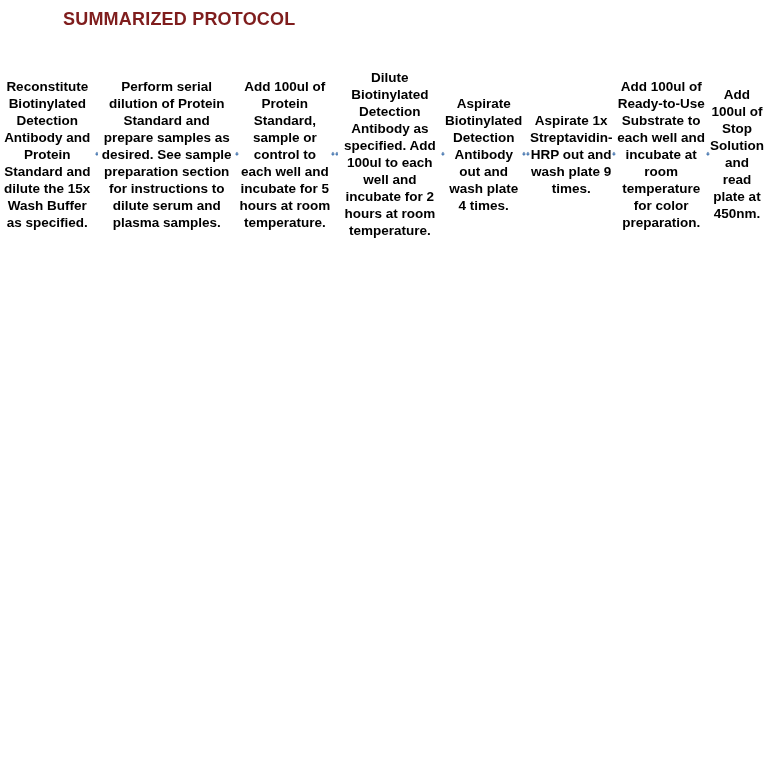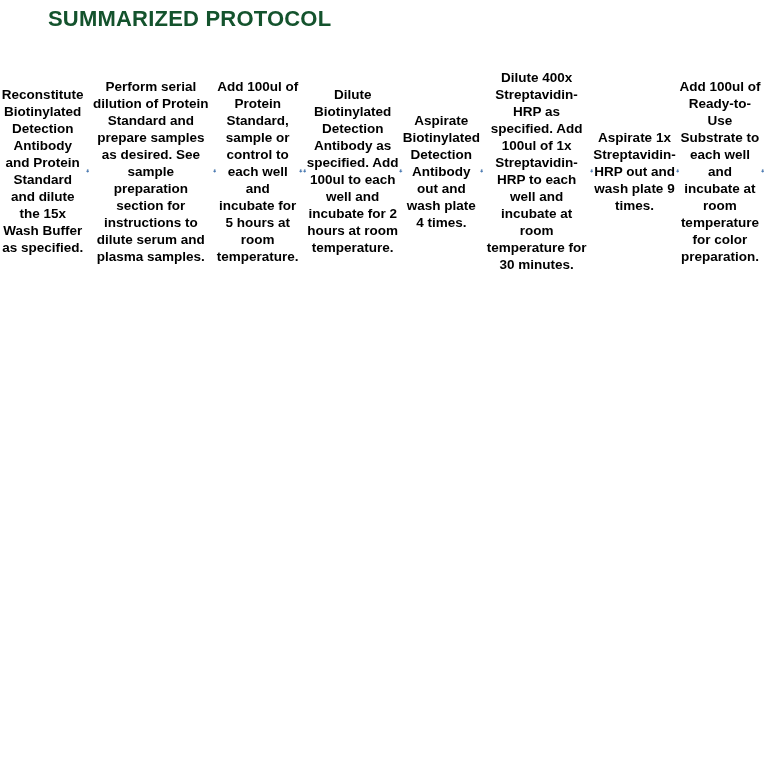--- a/index.html
+++ b/index.html
@@ -18,25 +18,25 @@
     width: 764px;
     height: 764px;
     box-sizing: border-box;
     padding-top: 9px;
     display: flex;
     flex-direction: column;
     align-items: center;
   }
   .page-title {
     align-self: flex-start;
-    margin: 0 0 0 48px;
-    font-size: 22px;
+    margin: 0 0 0 63px;
+    font-size: 18px;
     font-weight: 700;
     letter-spacing: 0.2px;
-    color: #14532d;
+    color: #7f1d1d;
     line-height: 20px;
   }
   .flow {
     margin-top: 40px;
     display: flex;
     flex-direction: row;
     align-items: center;
     width: 100%;
   }
   .step {
@@ -96,33 +96,33 @@
     <svg class="arrow" viewBox="0 0 29 28" xmlns="http://www.w3.org/2000/svg">
       <polygon points="9.8,0.9 19.2,0.9 19.2,13 28.1,13 14.5,27.1 0.9,13 9.8,13" fill="#4A7EBB"></polygon>
     </svg>
 
     <div class="step">Aspirate Biotinylated Detection Antibody out and wash plate 4 times.</div>
 
     <svg class="arrow" viewBox="0 0 29 28" xmlns="http://www.w3.org/2000/svg">
       <polygon points="9.8,0.9 19.2,0.9 19.2,13 28.1,13 14.5,27.1 0.9,13 9.8,13" fill="#4A7EBB"></polygon>
     </svg>
 
-    <div class="step">Dilute 400x Streptavidin-HRP as specified. Add 100ul of 1x Streptavidin-HRP to each well and incubate at room temperature for 30 minutes.</div>
 
     <svg class="arrow" viewBox="0 0 29 28" xmlns="http://www.w3.org/2000/svg">
       <polygon points="9.8,0.9 19.2,0.9 19.2,13 28.1,13 14.5,27.1 0.9,13 9.8,13" fill="#4A7EBB"></polygon>
     </svg>
 
     <div class="step">Aspirate 1x Streptavidin-HRP out and wash plate 9 times.</div>
 
     <svg class="arrow" viewBox="0 0 29 28" xmlns="http://www.w3.org/2000/svg">
       <polygon points="9.8,0.9 19.2,0.9 19.2,13 28.1,13 14.5,27.1 0.9,13 9.8,13" fill="#4A7EBB"></polygon>
     </svg>
 
     <div class="step">Add 100ul of Ready-to-Use Substrate to each well and incubate at room temperature for color preparation.</div>
 
     <svg class="arrow" viewBox="0 0 29 28" xmlns="http://www.w3.org/2000/svg">
       <polygon points="9.8,0.9 19.2,0.9 19.2,13 28.1,13 14.5,27.1 0.9,13 9.8,13" fill="#4A7EBB"></polygon>
     </svg>
 
+    <div class="step">Add 100ul of Stop Solution and read plate at 450nm.</div>
 
   </div>
 </div>
 
 </body></html>

